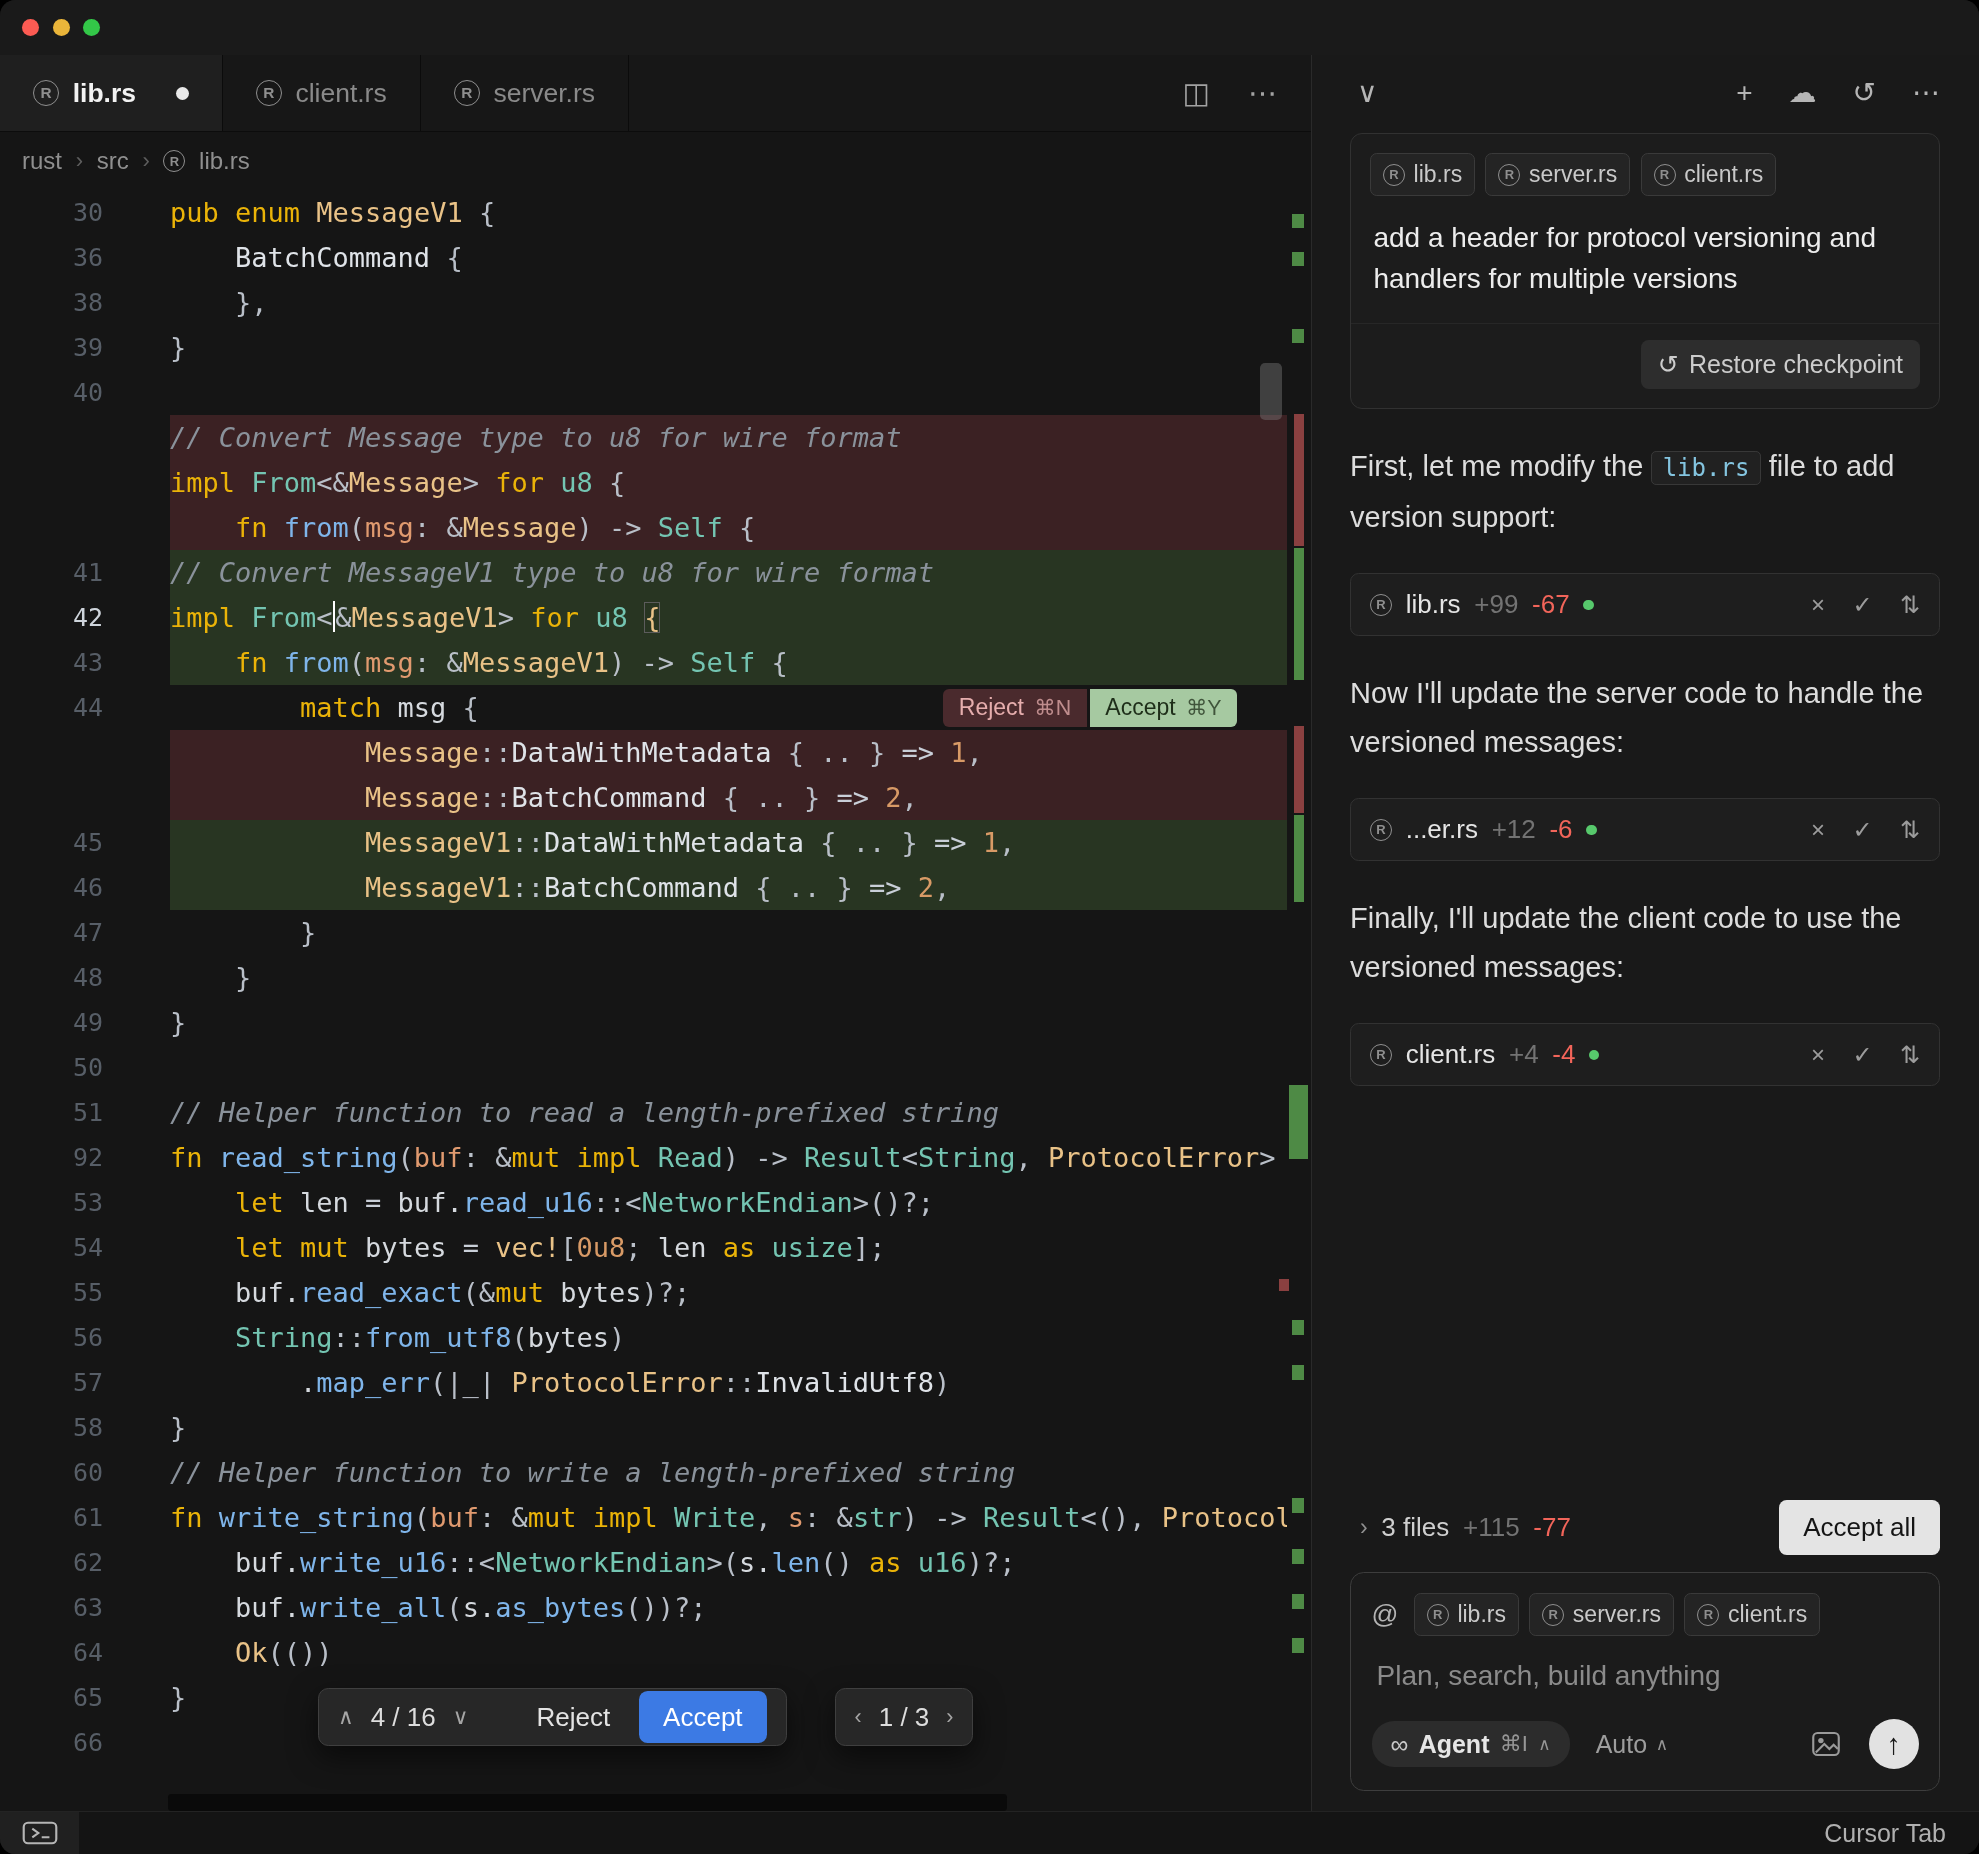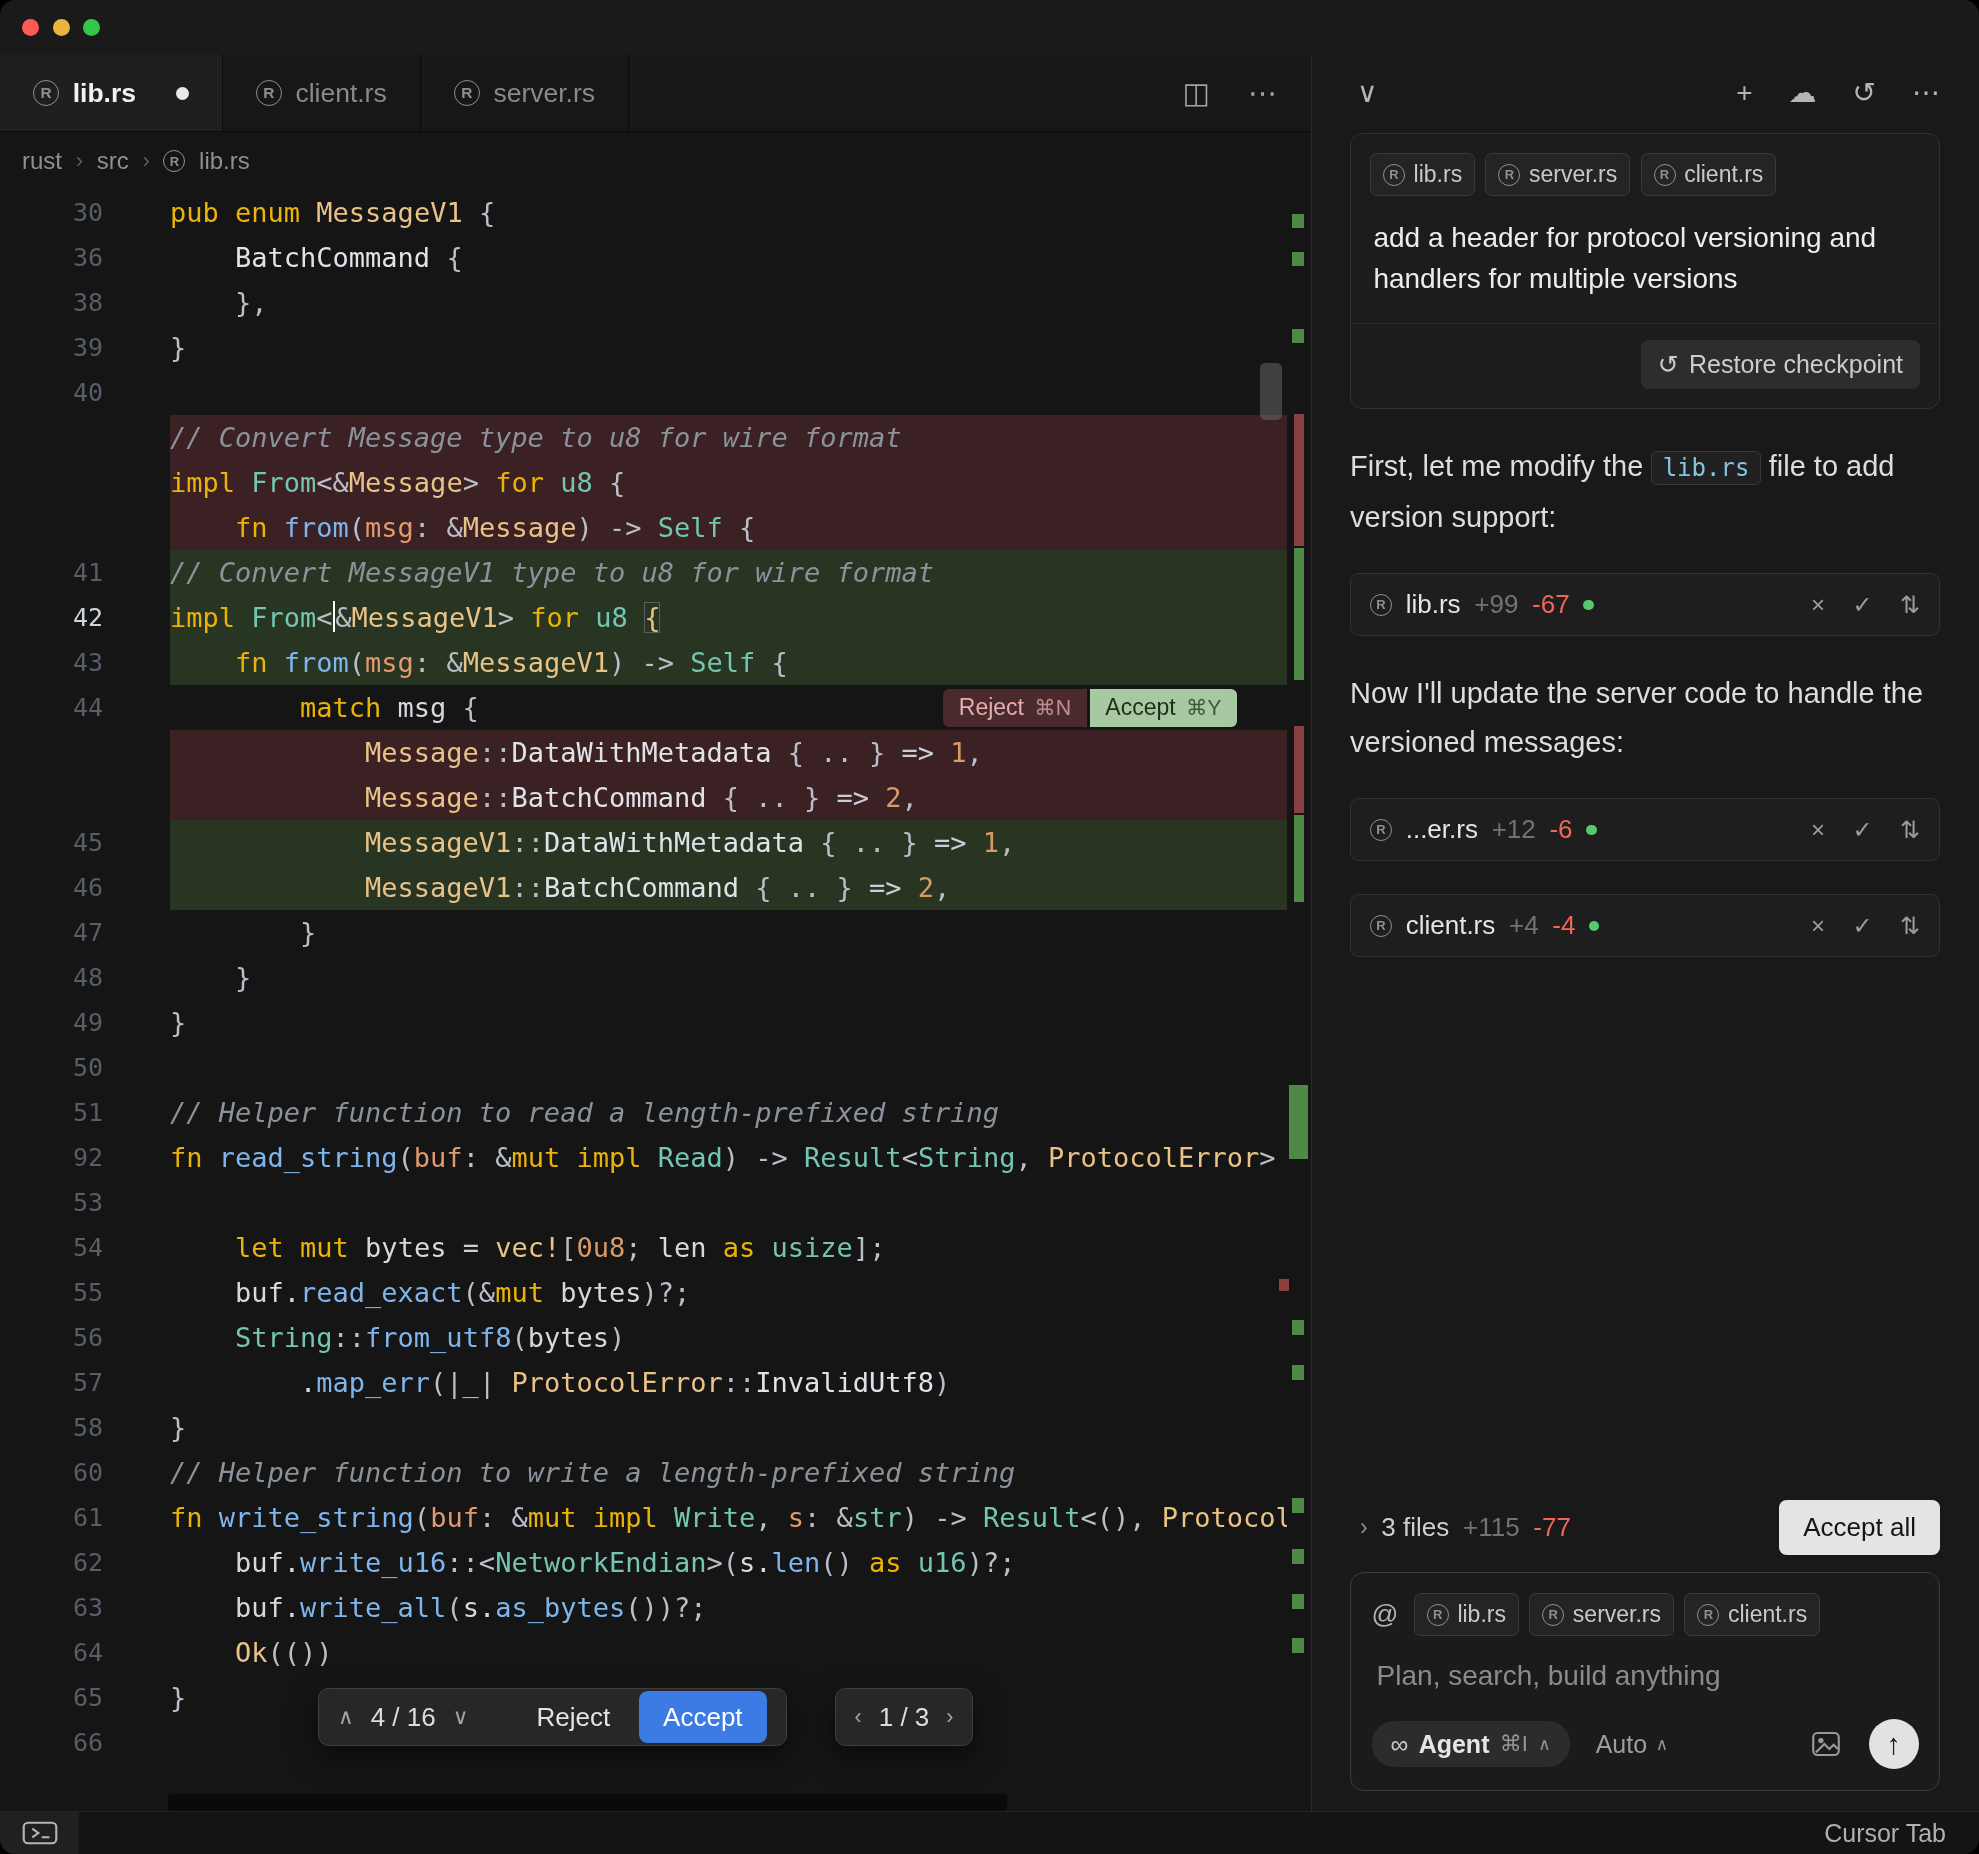--- a/index.html
+++ b/index.html
@@ -252,20 +252,21 @@
             <div class="row">
               <span class="gutter">51</span>
               <span class="code"><span class="t-cm">// Helper function to read a length-prefixed string</span></span>
             </div>
             <div class="row">
               <span class="gutter">92</span>
               <span class="code"><span class="t-kw">fn</span><span class="t-pl"> </span><span class="t-fn">read_string</span><span class="t-pn">(</span><span class="t-pr">buf</span><span class="t-pn">: &amp;</span><span class="t-kw">mut</span><span class="t-pl"> </span><span class="t-kw">impl</span><span class="t-pl"> </span><span class="t-ty">Read</span><span class="t-pn">) -&gt; </span><span class="t-ty">Result</span><span class="t-pn">&lt;</span><span class="t-ty">String</span><span class="t-pn">, </span><span class="t-cls">ProtocolError</span><span class="t-pn">&gt;</span></span>
             </div>
             <div class="row">
               <span class="gutter">53</span>
+              <span class="code"><span class="t-pl">    </span><span class="t-kw">let</span><span class="t-pl"> len </span><span class="t-op">=</span><span class="t-pl"> buf.</span><span class="t-fn">read_u16</span><span class="t-pn">::&lt;</span><span class="t-ty">NetworkEndian</span><span class="t-pn">&gt;()?;</span></span>
             </div>
             <div class="row">
               <span class="gutter">54</span>
               <span class="code"><span class="t-pl">    </span><span class="t-kw">let</span><span class="t-pl"> </span><span class="t-kw">mut</span><span class="t-pl"> bytes </span><span class="t-op">=</span><span class="t-pl"> </span><span class="t-mac">vec!</span><span class="t-pn">[</span><span class="t-num">0u8</span><span class="t-pn">; </span><span class="t-pl">len </span><span class="t-kw">as</span><span class="t-pl"> </span><span class="t-ty">usize</span><span class="t-pn">];</span></span>
             </div>
             <div class="row">
               <span class="gutter">55</span>
               <span class="code"><span class="t-pl">    buf.</span><span class="t-fn">read_exact</span><span class="t-pn">(&amp;</span><span class="t-kw">mut</span><span class="t-pl"> bytes</span><span class="t-pn">)?;</span></span>
             </div>
             <div class="row">
@@ -408,20 +409,21 @@
           <span class="fname">...er.rs</span>
           <span class="add">+12</span>
           <span class="del">-6</span>
           <span class="gdot"></span>
           <span class="spacer"></span>
           <span class="cicon">×</span>
           <span class="cicon">✓</span>
           <span class="cicon">⇅</span>
         </div>
 
+        <p class="ai-text">Finally, I'll update the client code to use the versioned messages:</p>
 
         <div class="diff-card">
           <span class="ricon sm">R</span>
           <span class="fname">client.rs</span>
           <span class="add">+4</span>
           <span class="del">-4</span>
           <span class="gdot"></span>
           <span class="spacer"></span>
           <span class="cicon">×</span>
           <span class="cicon">✓</span>

